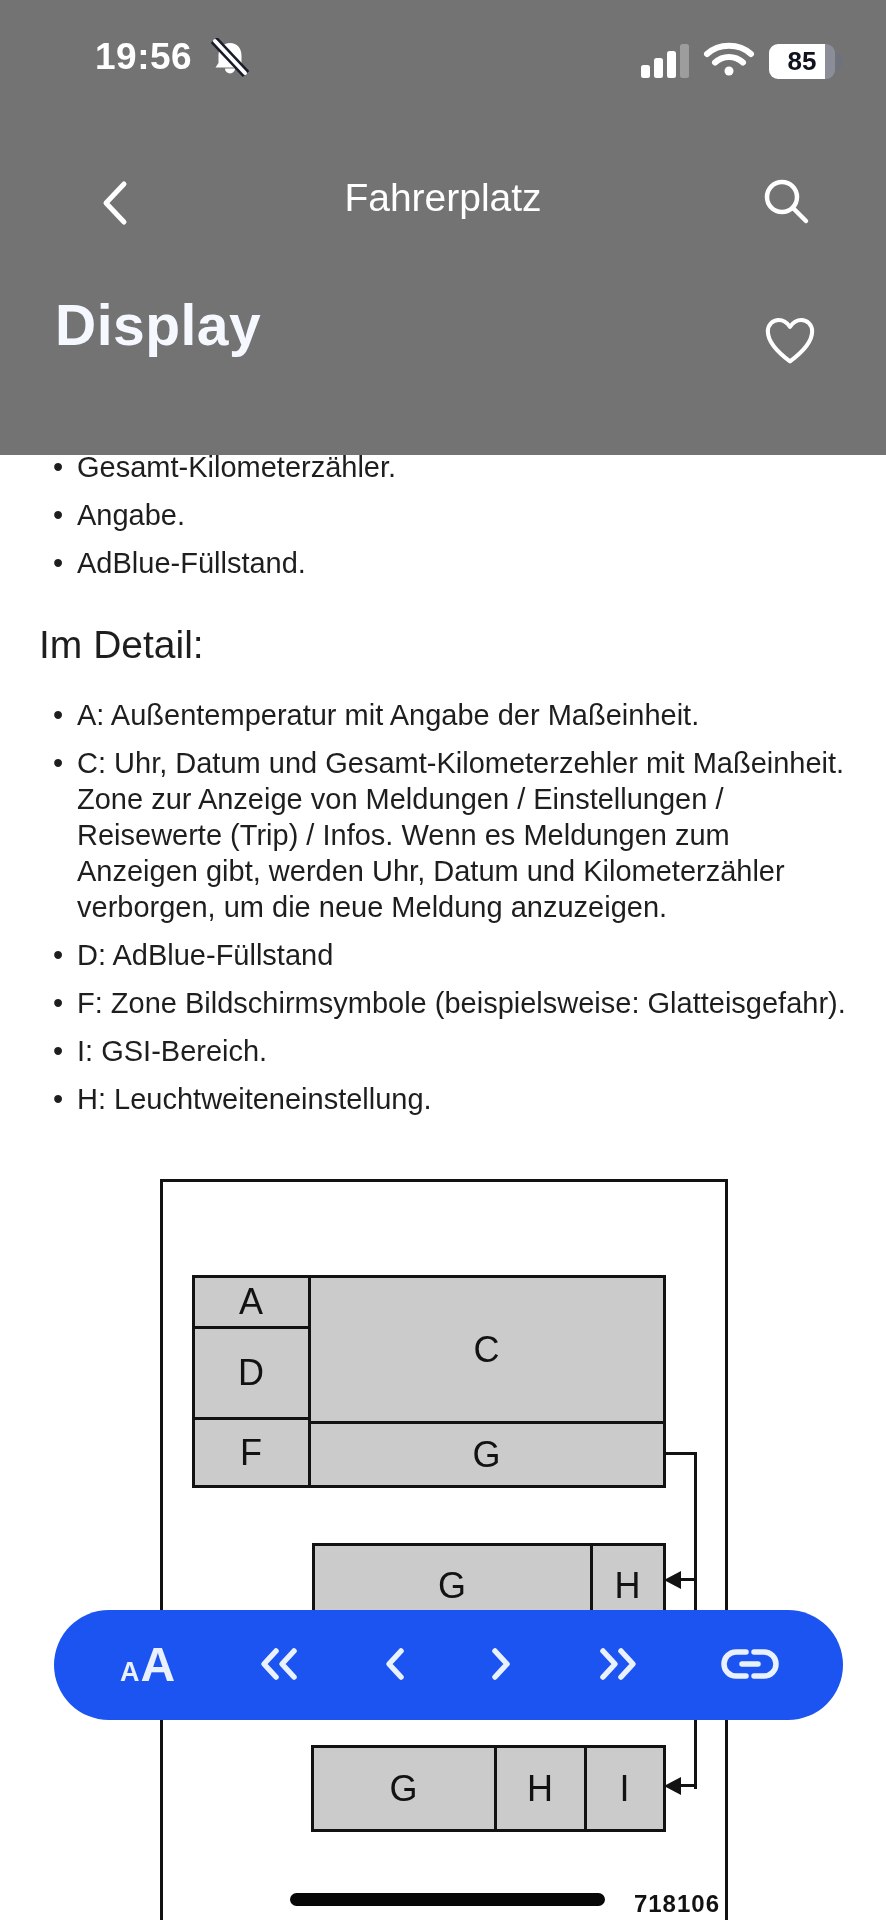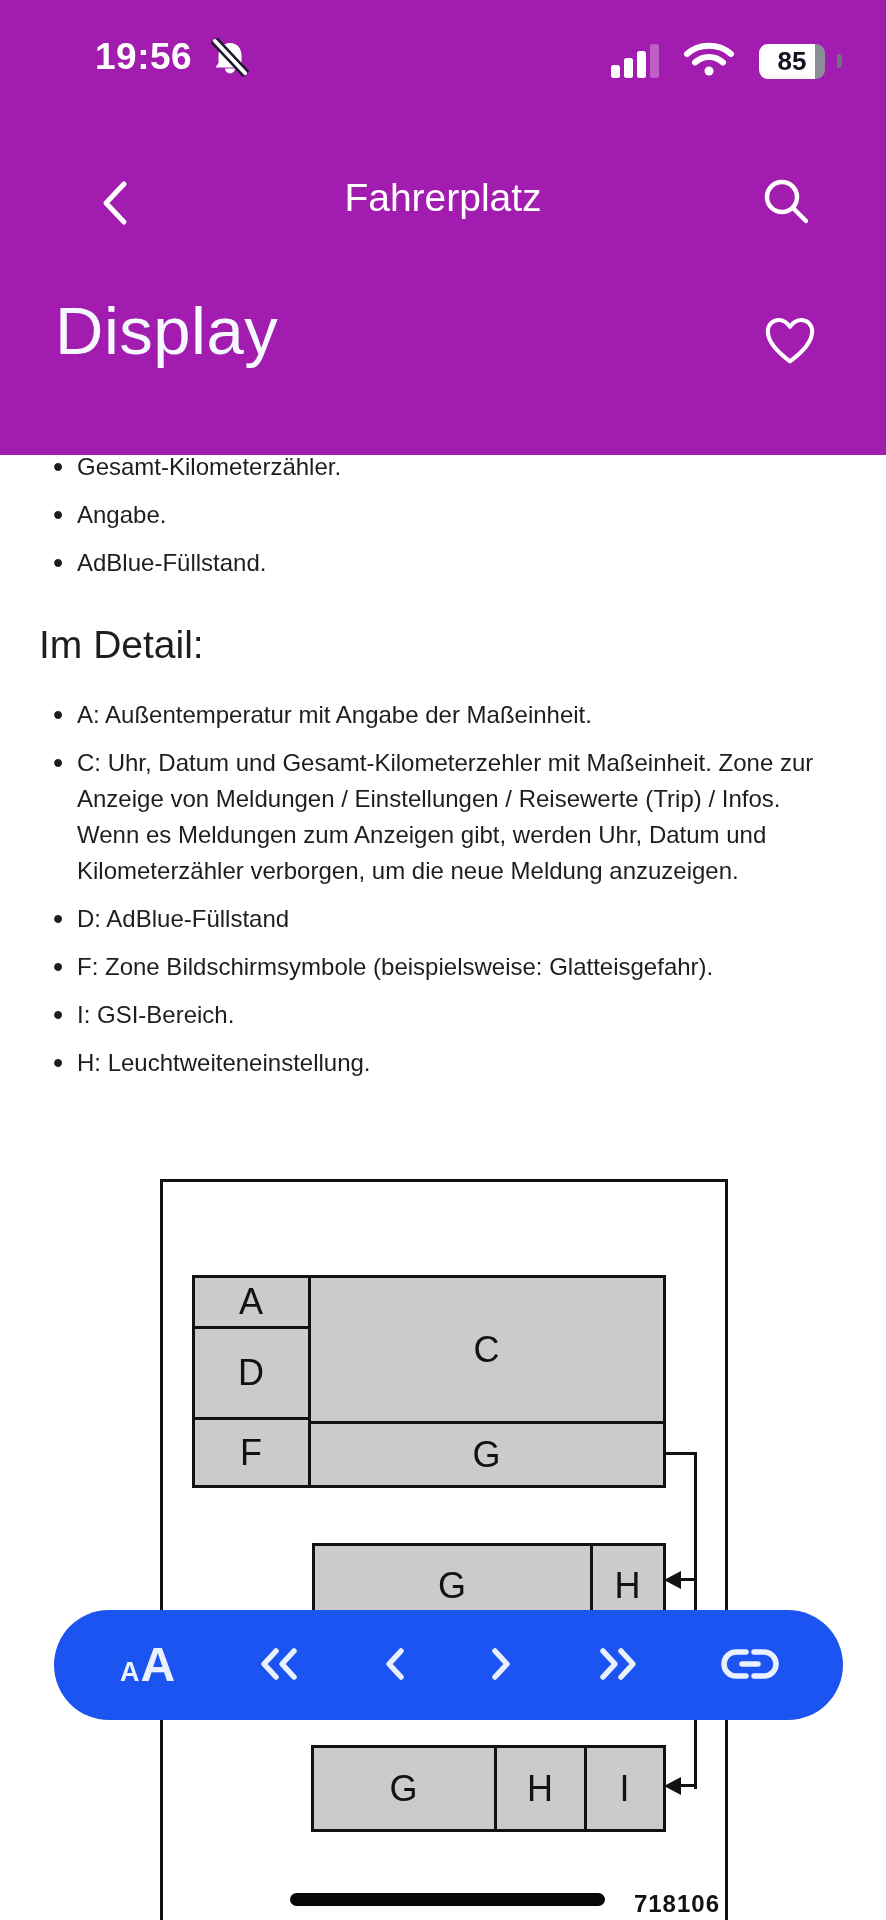--- a/index.html
+++ b/index.html
@@ -3,47 +3,47 @@
 <meta charset="utf-8">
 <style>
   html,body{margin:0;padding:0;}
   body{
     width:886px;height:1920px;position:relative;overflow:hidden;
     background:#ffffff;font-family:"Liberation Sans",sans-serif;
   }
   
   .header{
     position:absolute;top:0;left:0;width:886px;height:455px;
-    background:#a21caf;color:#f4f6fb;z-index:10;
+    background:#737373;color:#f4f6fb;z-index:10;
   }
   .status-bar{position:absolute;top:36px;left:0;width:886px;height:48px;}
   .time{position:absolute;left:95px;top:0;font-size:37px;font-weight:700;letter-spacing:.5px;color:#ffffff;}
   .mute-icon{position:absolute;left:210px;top:2px;}
-  .sb-right{position:absolute;right:44px;top:4px;display:flex;align-items:center;gap:24px;}
+  .sb-right{position:absolute;right:44px;top:4px;display:flex;align-items:center;gap:14px;}
   .signal{display:flex;align-items:flex-end;gap:4px;height:34px;}
   .signal i{display:block;width:9px;border-radius:2.5px;background:#ffffff;}
   .signal i.b1{height:13px}.signal i.b2{height:20px}.signal i.b3{height:27px}
   .signal i.b4{height:34px;background:rgba(255,255,255,.30)}
   .battery{position:relative;width:66px;height:35px;border-radius:9px;overflow:hidden;
     background:linear-gradient(to right,#ffffff 0 85%,#8b8e99 85% 100%);
     display:flex;align-items:center;justify-content:center;}
   .battery span{font-size:26px;font-weight:700;color:#10131f;}
   .battery-nub{width:5px;height:14px;background:#6d7180;border-radius:0 4px 4px 0;margin-left:-12px;}
   .nav-row{position:absolute;top:170px;left:0;width:886px;height:70px;}
   .back-button{position:absolute;left:88px;top:6px;width:54px;height:56px;display:flex;align-items:center;justify-content:center;background:none;border:none;padding:0;cursor:pointer;}
   .nav-title{position:absolute;left:0;right:0;top:6px;text-align:center;font-size:39px;font-weight:500;color:#ffffff;}
   .search-button{position:absolute;right:70px;top:2px;width:60px;height:60px;display:flex;align-items:center;justify-content:center;background:none;border:none;padding:0;cursor:pointer;}
   .title-row{position:absolute;top:292px;left:0;width:886px;height:100px;}
-  .page-title{position:absolute;left:55px;top:0;font-size:67px;font-weight:400;letter-spacing:.5px;color:#f6f8ff;margin:0;}
+  .page-title{position:absolute;left:55px;top:0;font-size:57px;font-weight:700;letter-spacing:.5px;color:#f6f8ff;margin:0;}
   .favorite-button{position:absolute;right:66px;top:22px;width:60px;height:56px;display:flex;align-items:center;justify-content:center;background:none;border:none;padding:0;cursor:pointer;}
 
   
   .content{position:absolute;top:455px;left:0;width:886px;color:#1e1e1e;z-index:1;}
   ul.bullets{margin:0;padding:0 40px 0 77px;list-style:none;}
-  ul.bullets li{position:relative;font-size:24px;line-height:36px;margin-bottom:12px;}
+  ul.bullets li{position:relative;font-size:29px;line-height:36px;margin-bottom:12px;}
   ul.bullets li::before{content:"•";position:absolute;left:-24px;top:0;font-size:29px;}
   ul.intro{margin-top:-6px;}
   .detail-heading{font-size:39px;line-height:36px;margin:46px 40px 34px 39px;}
 
   
   .figure{position:absolute;left:160px;top:1179px;width:568px;height:741px;
     border:3px solid #121212;border-bottom:none;box-sizing:border-box;z-index:2;}
   .zone{position:absolute;background:#cbcbcb;border:3px solid #121212;box-sizing:border-box;
     display:flex;align-items:center;justify-content:center;
     font-size:36px;color:#121212;letter-spacing:1px;}

